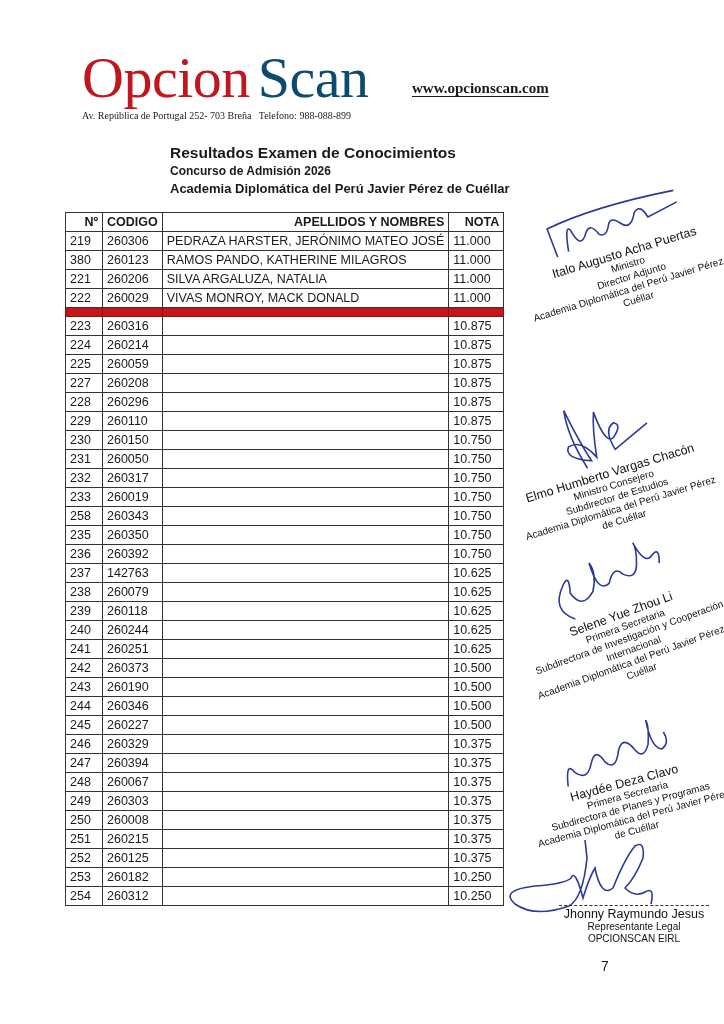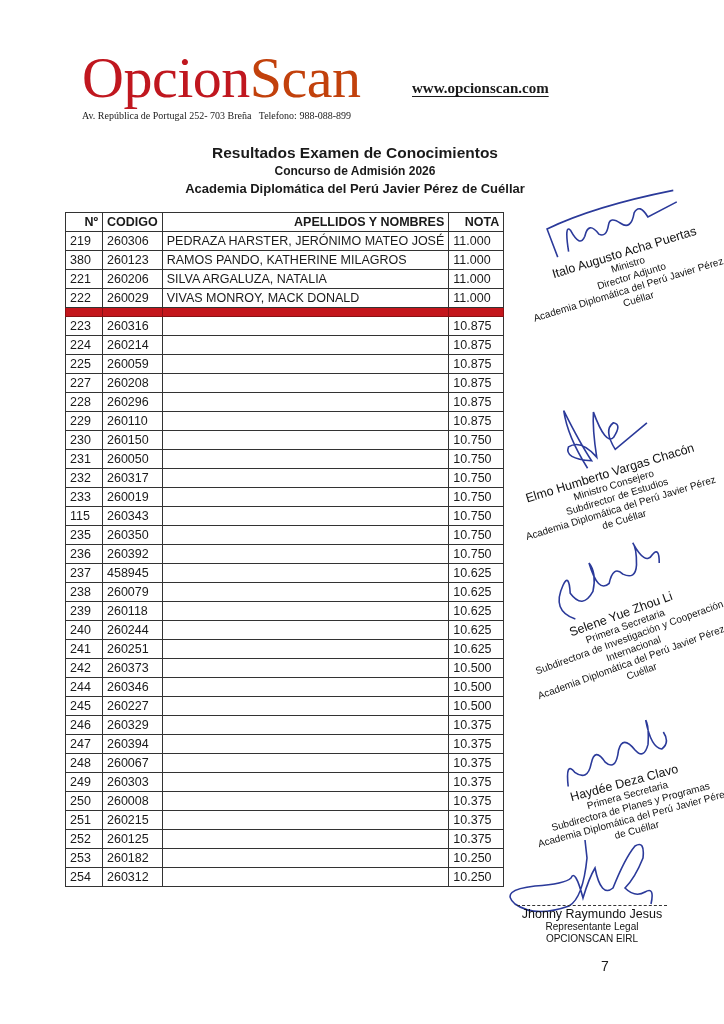--- a/index.html
+++ b/index.html
@@ -5,31 +5,31 @@
     html, body { margin: 0; padding: 0; }
     body {
       width: 724px; height: 1024px; background: #ffffff; position: relative; overflow: hidden;
       font-family: "Liberation Sans", sans-serif; color: #1a1a1a;
     }
     .logo {
       position: absolute; left: 82px; top: 48px;
       font-family: "Liberation Serif", serif; font-size: 58px; line-height: 60px; letter-spacing: -0.5px;
     }
     .logo .p1 { color: #c0171f; }
-    .logo .p2 { color: #c2410c; }
+    .logo .p2 { color: #0c4a6e; margin-left: 8px; }
     .website {
       position: absolute; left: 412px; top: 80px;
       font-family: "Liberation Serif", serif; font-weight: bold; font-size: 15px;
       color: #1a1a1a; text-decoration: underline; text-underline-offset: 3px;
     }
     .address {
       position: absolute; left: 82px; top: 110px;
       font-family: "Liberation Serif", serif; font-size: 10px; color: #1a1a1a; white-space: pre;
     }
-    .titles { position: absolute; left: 170px; width: 370px; top: 143px; text-align: center; font-weight: bold; }
+    .titles { position: absolute; left: 170px; width: 370px; top: 143px; font-weight: bold; }
     .titles .t1 { font-size: 15.5px; line-height: 20px; }
     .titles .t2 { font-size: 12px; line-height: 17px; }
     .titles .t3 { font-size: 13px; line-height: 17px; }
 
     table.results {
       position: absolute; left: 65px; top: 212px;
       border-collapse: collapse; font-size: 12.5px; color: #1a1a1a;
     }
     table.results th, table.results td {
       border: 1.2px solid #333; padding: 0 4px; height: 18px; line-height: 18px;
@@ -39,21 +39,21 @@
     col.c-n { width: 37px; } col.c-code { width: 58px; } col.c-name { width: 263px; } col.c-nota { width: 55px; }
     tr.sep td { height: 8px; padding: 0; background: #c4161c; border-color: #8a1014; }
 
     .sig { position: absolute; transform-origin: left top; text-align: center; font-size: 10px; line-height: 12px; color: #111; }
     .sig .nm { font-size: 12.5px; line-height: 14px; }
     .sig svg { display: block; margin: 0 auto; }
     .sig1 { left: 503px; top: 232px; transform: rotate(-17deg); width: 220px; }
     .sig2 { left: 487px; top: 430px; transform: rotate(-17deg); width: 210px; }
     .sig3 { left: 497px; top: 588px; transform: rotate(-20deg); width: 215px; }
     .sig4 { left: 508px; top: 755px; transform: rotate(-15deg); width: 210px; }
-    .sig5 { left: 517px; top: 905px; width: 150px; }
+    .sig5 { left: 559px; top: 905px; width: 150px; }
     .sig5 .nm { border-top: 1.5px dashed #333; padding-top: 1px; }
     .sig-scrawl { position: absolute; }
     .date { position: absolute; left: 63px; top: 1022px; font-size: 11.5px; color: #1a1a1a; }
     .page-num { position: absolute; left: 601px; top: 958px; font-size: 14px; color: #1a1a1a; }
   </style>
 </head>
 <body>
 
 <div>
   <div class="logo">
@@ -173,40 +173,40 @@
         <td></td>
         <td>10.750</td>
       </tr>
       <tr>
         <td>233</td>
         <td>260019</td>
         <td></td>
         <td>10.750</td>
       </tr>
       <tr>
-        <td>115</td>
+        <td>258</td>
         <td>260343</td>
         <td></td>
         <td>10.750</td>
       </tr>
       <tr>
         <td>235</td>
         <td>260350</td>
         <td></td>
         <td>10.750</td>
       </tr>
       <tr>
         <td>236</td>
         <td>260392</td>
         <td></td>
         <td>10.750</td>
       </tr>
       <tr>
         <td>237</td>
-        <td>458945</td>
+        <td>142763</td>
         <td></td>
         <td>10.625</td>
       </tr>
       <tr>
         <td>238</td>
         <td>260079</td>
         <td></td>
         <td>10.625</td>
       </tr>
       <tr>
@@ -223,20 +223,26 @@
       </tr>
       <tr>
         <td>241</td>
         <td>260251</td>
         <td></td>
         <td>10.625</td>
       </tr>
       <tr>
         <td>242</td>
         <td>260373</td>
+        <td></td>
+        <td>10.500</td>
+      </tr>
+      <tr>
+        <td>243</td>
+        <td>260190</td>
         <td></td>
         <td>10.500</td>
       </tr>
       <tr>
         <td>244</td>
         <td>260346</td>
         <td></td>
         <td>10.500</td>
       </tr>
       <tr>

